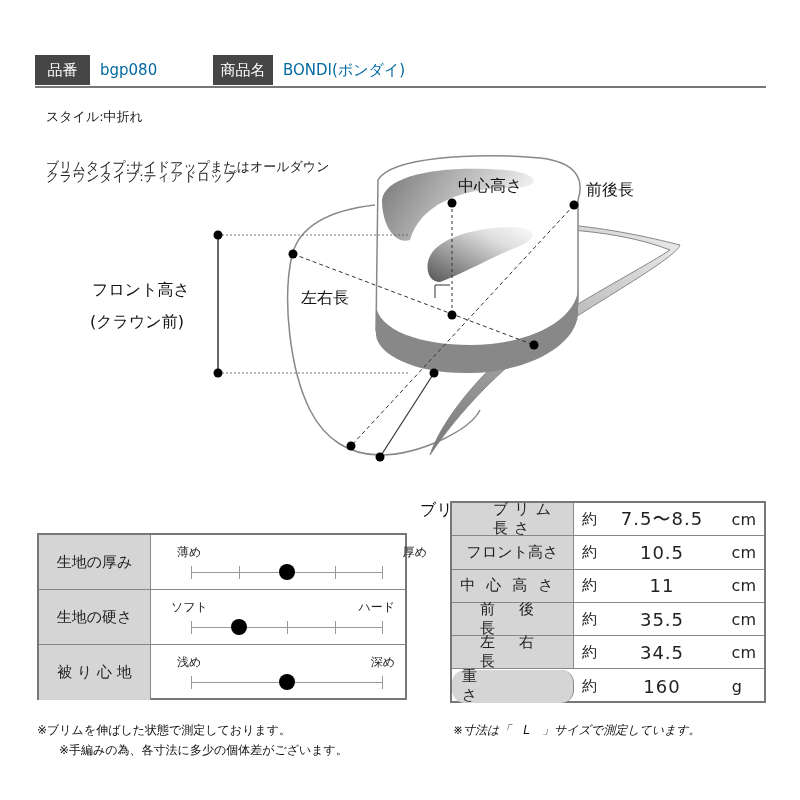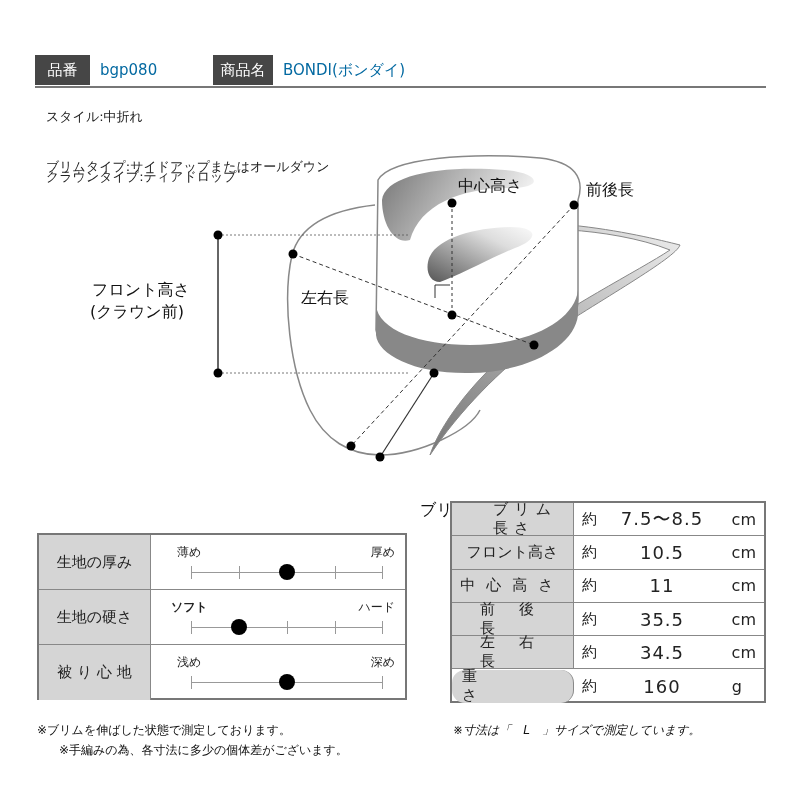--- a/index.html
+++ b/index.html
@@ -95,43 +95,43 @@
     <circle cx="534" cy="345" r="4.5"></circle>
       <circle cx="434" cy="373" r="4.5"></circle>
     <circle cx="351" cy="446" r="4.5"></circle>
       <circle cx="380" cy="457" r="4.5"></circle>
   </g>
 </svg>
 <div class="diag-label" style="left:458px;top:176px;">中心高さ</div>
 <div class="diag-label" style="left:586px;top:180px;">前後長</div>
 <div class="diag-label" style="left:301px;top:288px;">左右長</div>
 <div class="diag-label" style="left:92px;top:280px;">フロント高さ</div>
-<div class="diag-label" style="left:90px;top:302px;">(クラウン前)</div>
+<div class="diag-label" style="left:90px;top:312px;">(クラウン前)</div>
 <div class="diag-label" style="left:420px;top:456px;margin-top:44px;">ブリム(つば)長さ</div>
 
 <div class="ltable">
   <div class="lrow" style="top:0;text-align:right;">
     <div class="lcell-label">生地の厚み</div>
-    <div class="abs" style="left:112px;top:0;width:254px;height:55px;">
+    <div class="abs" style="left:112px;top:0;width:254px;height:55px;padding-left:32px;">
       <span class="scale-left">薄め</span>
       <span class="scale-right">厚め</span>
       <div class="track">
         <div class="tick" style="left:0"></div>
           <div class="tick" style="left:48px"></div>
           <div class="tick" style="left:96px"></div>
           <div class="tick" style="left:144px"></div>
           <div class="tick" style="left:191px"></div>
         <div class="knob" style="left:96px;"></div>
       </div>
     </div>
   </div>
   <div class="lrow" style="top:55px;">
     <div class="lcell-label">生地の硬さ</div>
     <div class="abs" style="left:112px;top:0;width:254px;height:55px;">
-      <span class="scale-left" style="left:20px;font-weight:bold;">ソフト</span>
+      <span class="scale-left" style="left:20px;">ソフト</span>
       <span class="scale-right">ハード</span>
       <div class="track">
         <div class="tick" style="left:0"></div>
           <div class="tick" style="left:48px"></div>
           <div class="tick" style="left:96px"></div>
           <div class="tick" style="left:144px"></div>
           <div class="tick" style="left:191px"></div>
         <div class="knob" style="left:48px;"></div>
       </div>
     </div>

